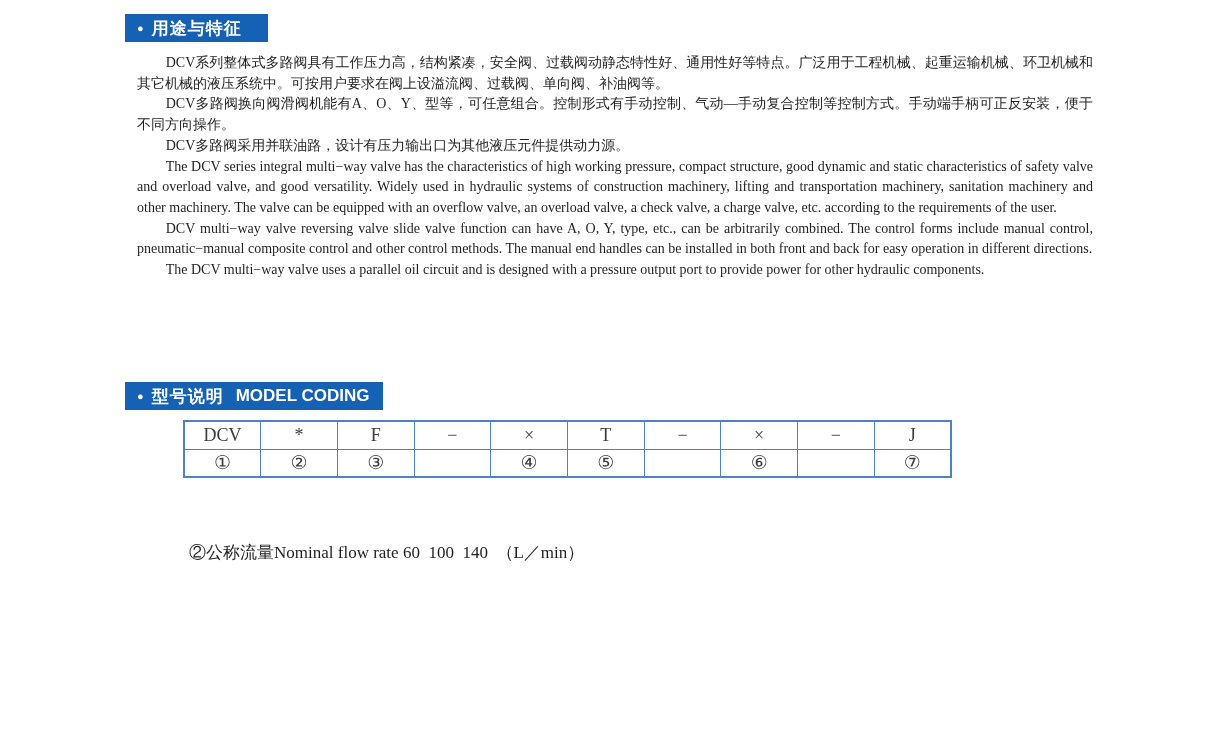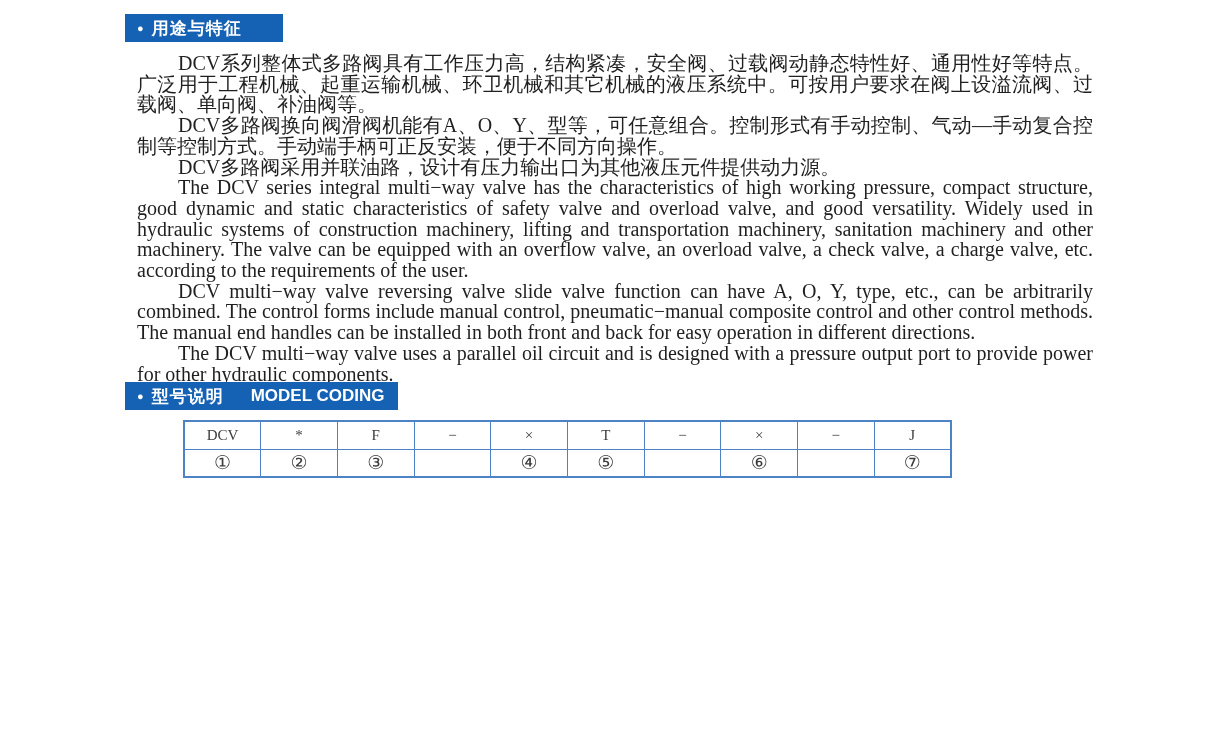--- a/index.html
+++ b/index.html
@@ -21,30 +21,30 @@
     color:#ffffff;
     display:inline-flex;
     align-items:center;
     padding:0 14px 0 12px;
     font-family:"Liberation Sans", sans-serif;
     font-size:17px;
     font-weight:bold;
     white-space:nowrap;
   }
   .banner .bullet { font-size:11px; margin-right:8px; position:relative; top:0px; }
-  .banner .zh { margin-right:27px; letter-spacing:1px; }
+  .banner .zh { margin-right:12px; letter-spacing:1px; }
   #banner-application { top:14px; }
   #banner-model-coding { top:382px; }
 
   
   .body-text {
     position:absolute;
     left:137px; top:53px;
     width:956px;
-    font-size:20px;
+    font-size:14px;
     line-height:20.7px;
     text-align:justify;
     color:#1f1f1f;
   }
   .body-text p { text-indent:2.05em; }
 
   
   .coding-table-wrap {
     position:absolute;
     left:183px; top:420px;
@@ -54,21 +54,21 @@
     table-layout:fixed;
     width:767px;
     border:2px solid #4d82c4;
   }
   table.coding td {
     border:1px solid #4d82c4;
     width:76.7px;
     height:28px;
     text-align:center;
     vertical-align:middle;
-    font-size:15px;
+    font-size:18px;
     color:#3c3c3c;
     font-family:"Liberation Serif", serif;
   }
   table.coding tr.positions td { font-size:19px; color:#3c3c3c; }
 
   
   .notes {
     position:absolute;
     left:189px; top:499px;
     font-size:17px;
@@ -128,20 +128,21 @@
         <td></td>
         <td>⑥</td>
         <td></td>
         <td>⑦</td>
       </tr>
     </tbody>
       </table>
   </div>
 
   <div class="notes">
+    <div class="note-line">②公称流量Nominal flow rate 60  100  140  （L／min）</div>
     
     
     
     
     
   </div>
 
 </div>
 
 </body></html>

